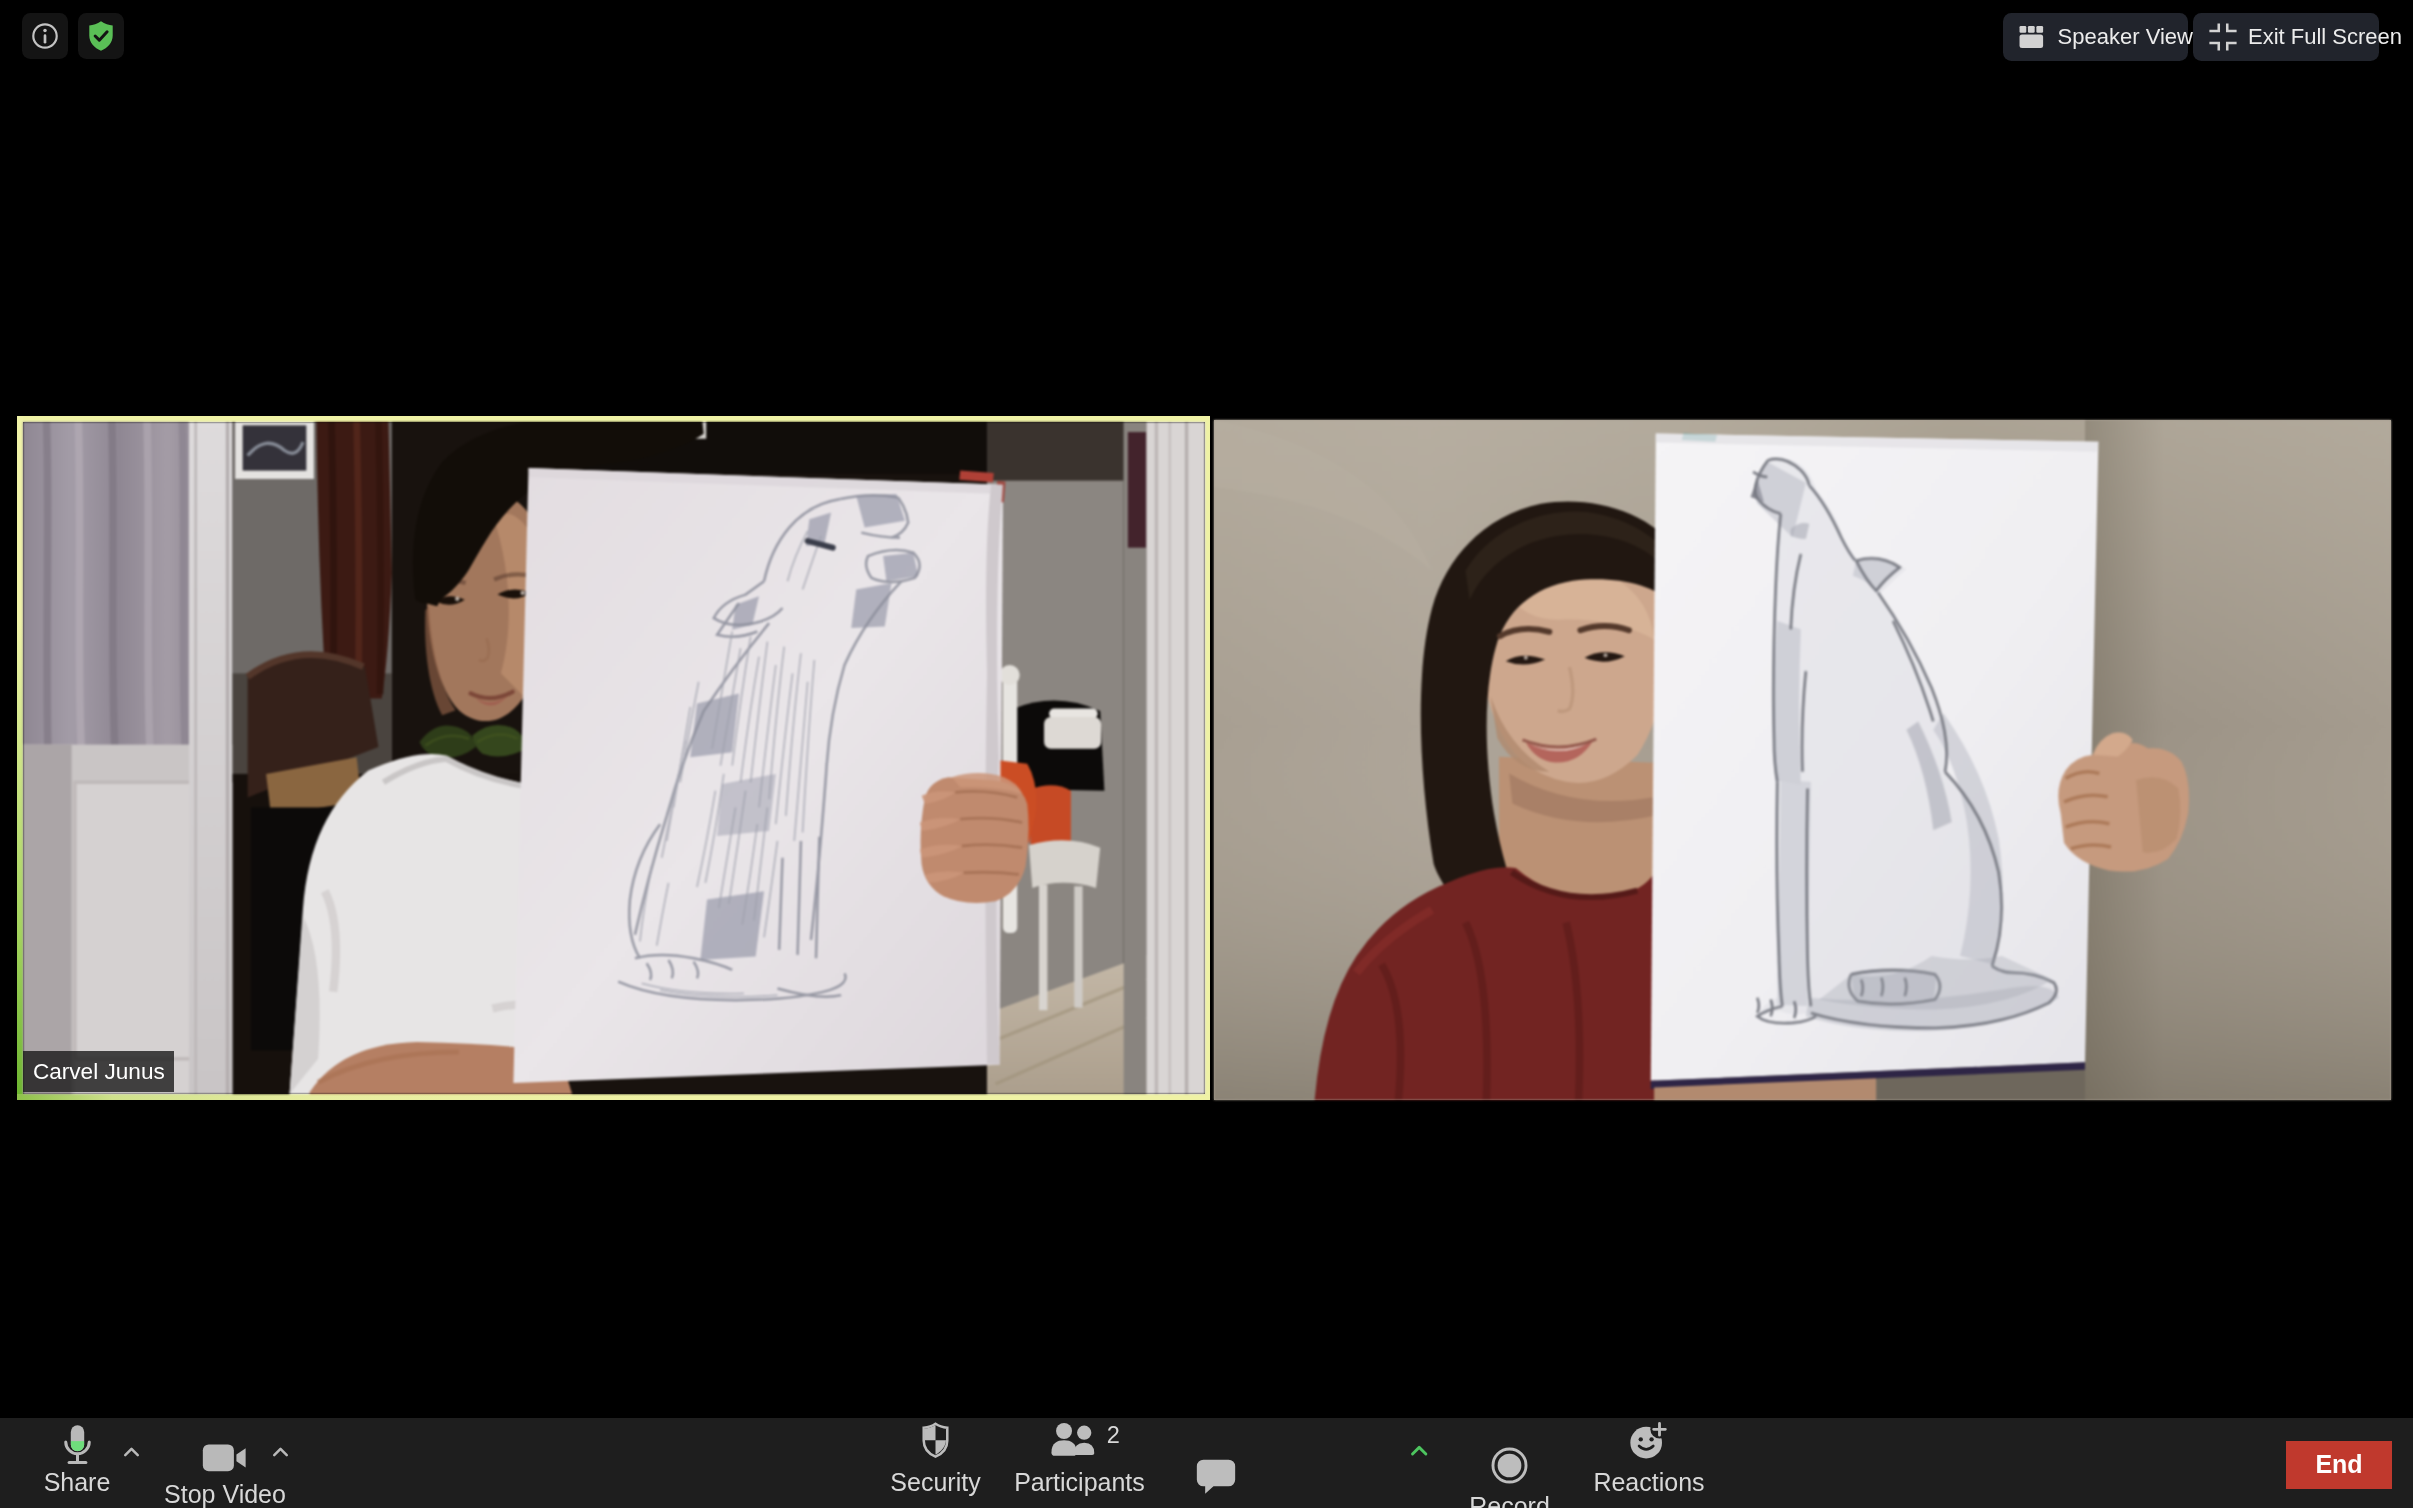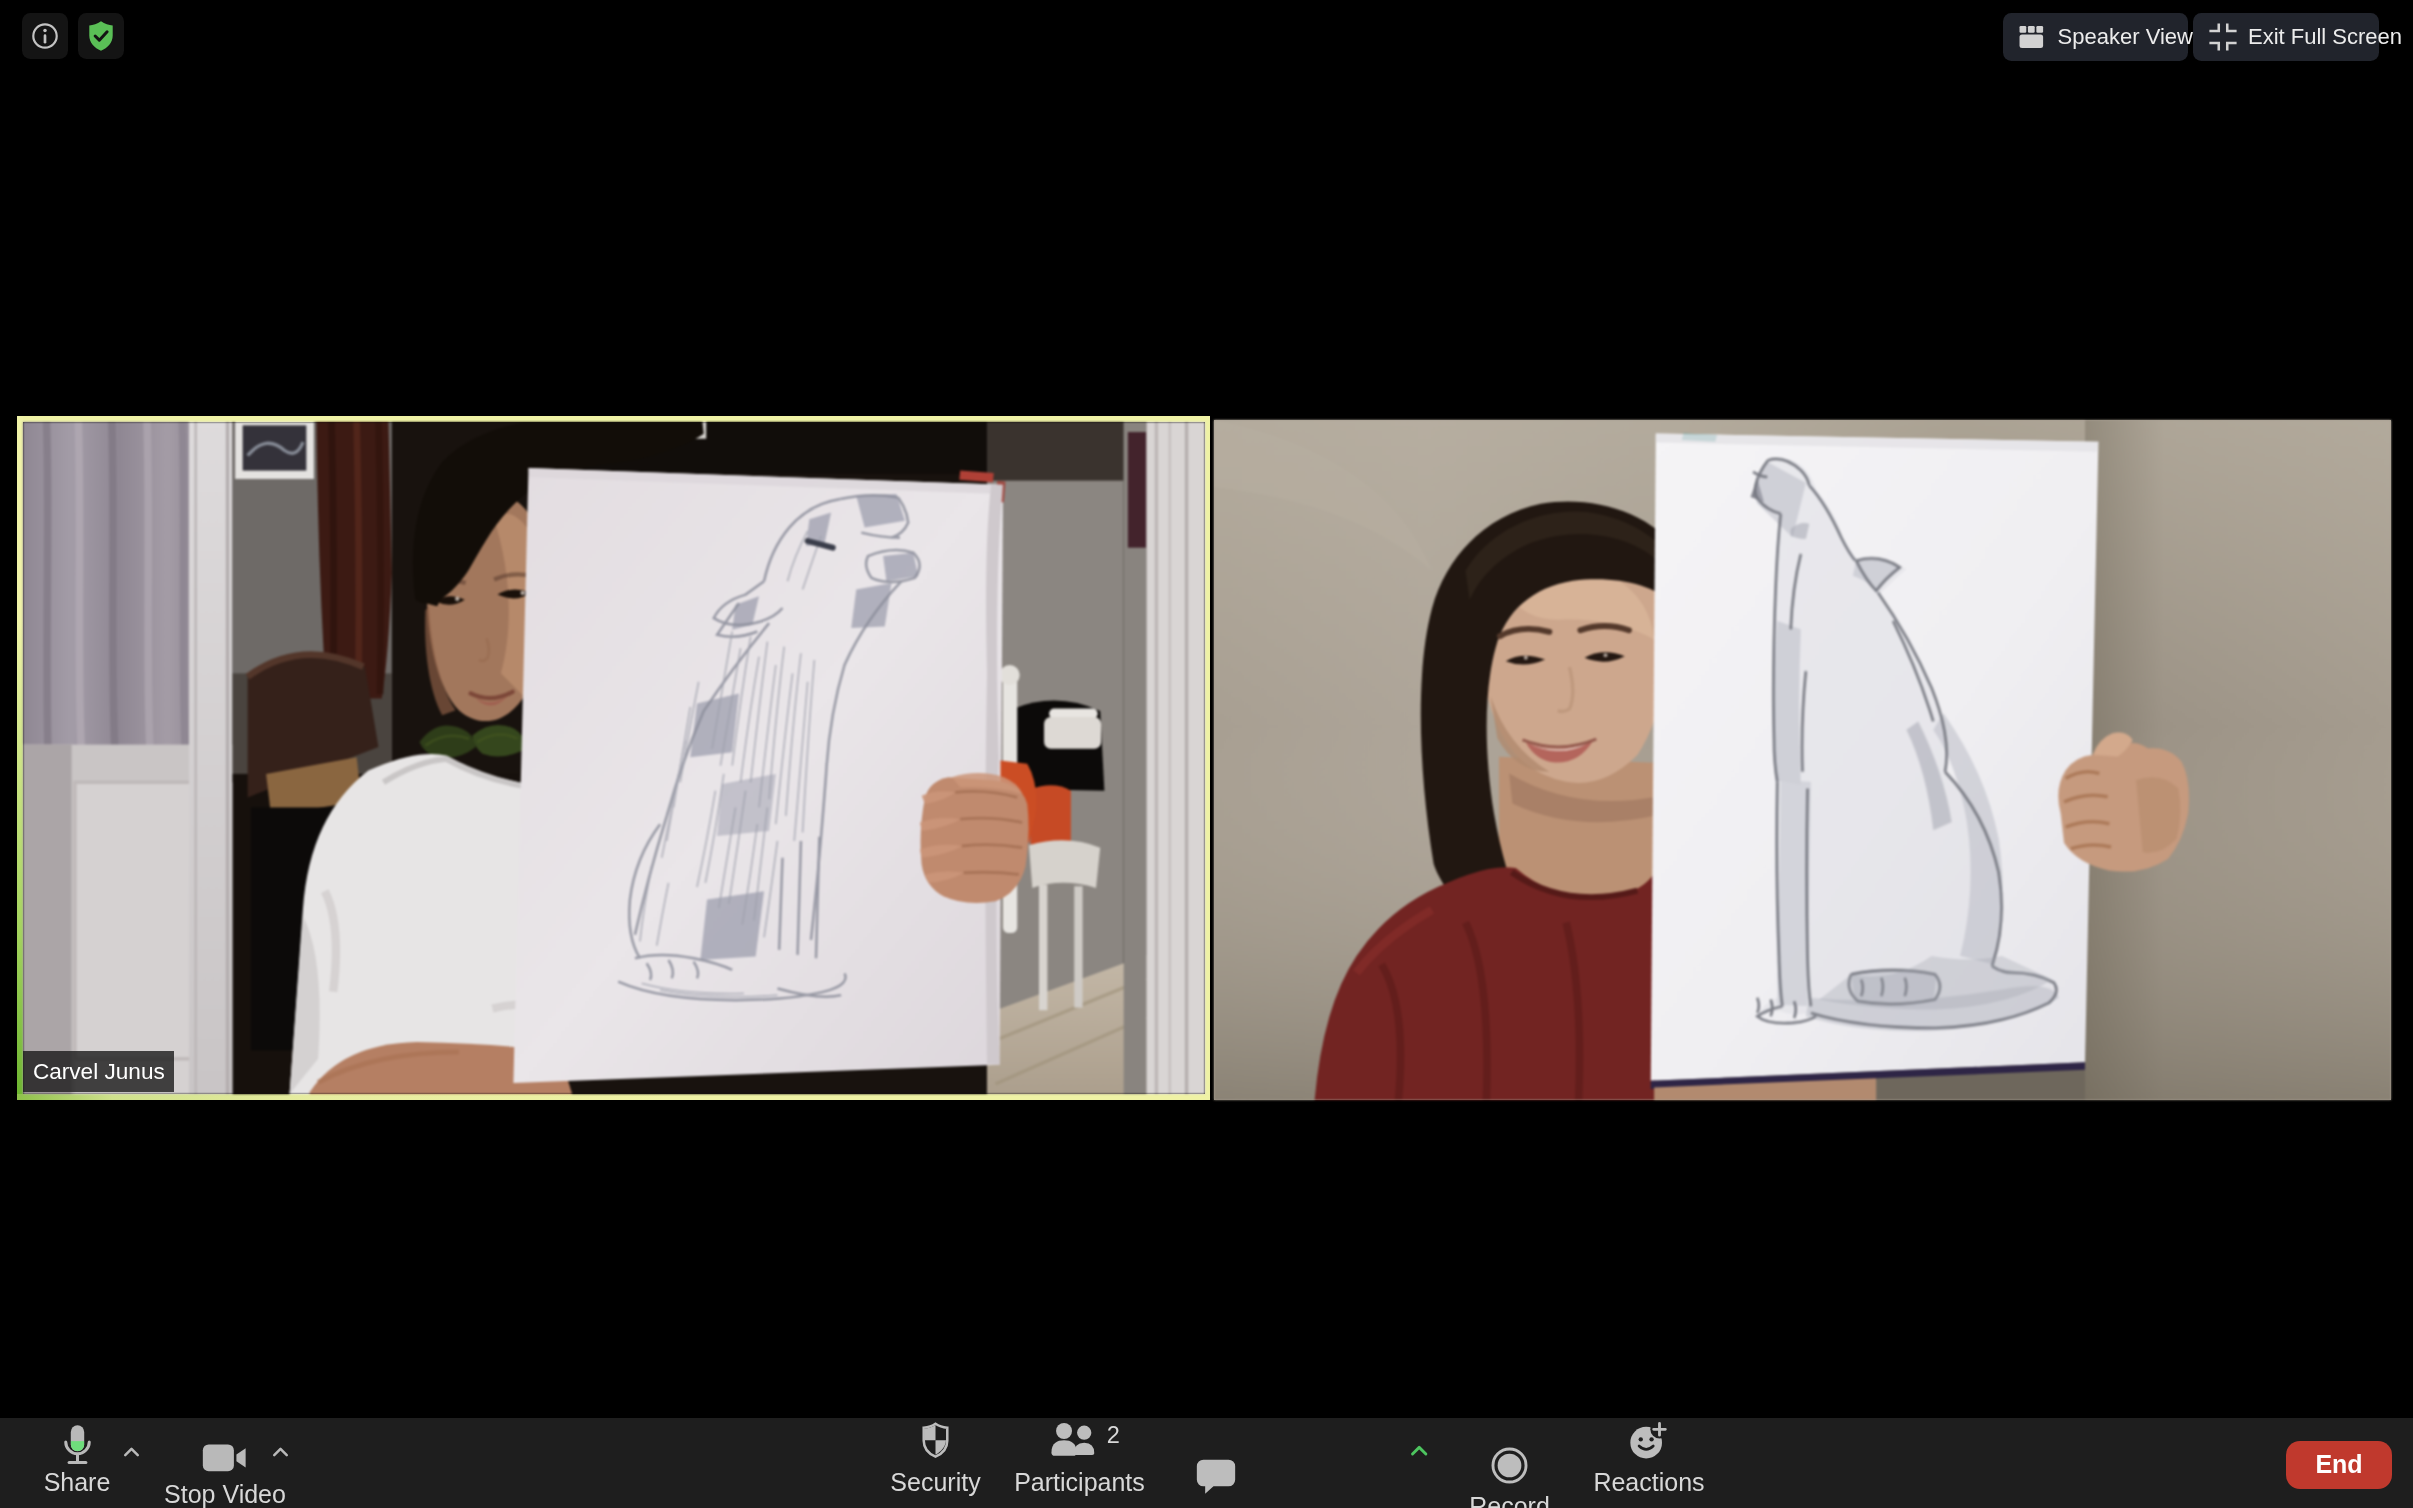--- a/index.html
+++ b/index.html
@@ -435,15 +435,15 @@
       <circle cx="24" cy="26" r="19" fill="#bdbdbd"></circle>
       <circle cx="40" cy="10" r="11" fill="#1e1e1e"></circle>
       <path d="M40 3 L40 17 M33 10 L47 10" stroke="#bdbdbd" stroke-width="3.4" stroke-linecap="round"></path>
       <circle cx="17.5" cy="22" r="2.6" fill="#1e1e1e"></circle>
       <circle cx="30.5" cy="22" r="2.6" fill="#1e1e1e"></circle>
       <path d="M15.5 30 Q24 38 32.5 30" fill="none" stroke="#1e1e1e" stroke-width="3.2" stroke-linecap="round"></path>
     </svg>
     <div class="tlabel">Reactions</div>
   </div>
 
-  <div class="abs" style="left:2286px;top:22.6px;width:106px;height:48px;border-radius:14px;background:#c0392d;color:#fff;font-size:25px;font-weight:bold;text-align:center;line-height:47px;">End</div>
+  <div class="abs" style="left:2286px;top:22.6px;width:106px;height:48px;border-radius:0;background:#c0392d;color:#fff;font-size:25px;font-weight:bold;text-align:center;line-height:47px;">End</div>
 </div>
 
 
 </body></html>

